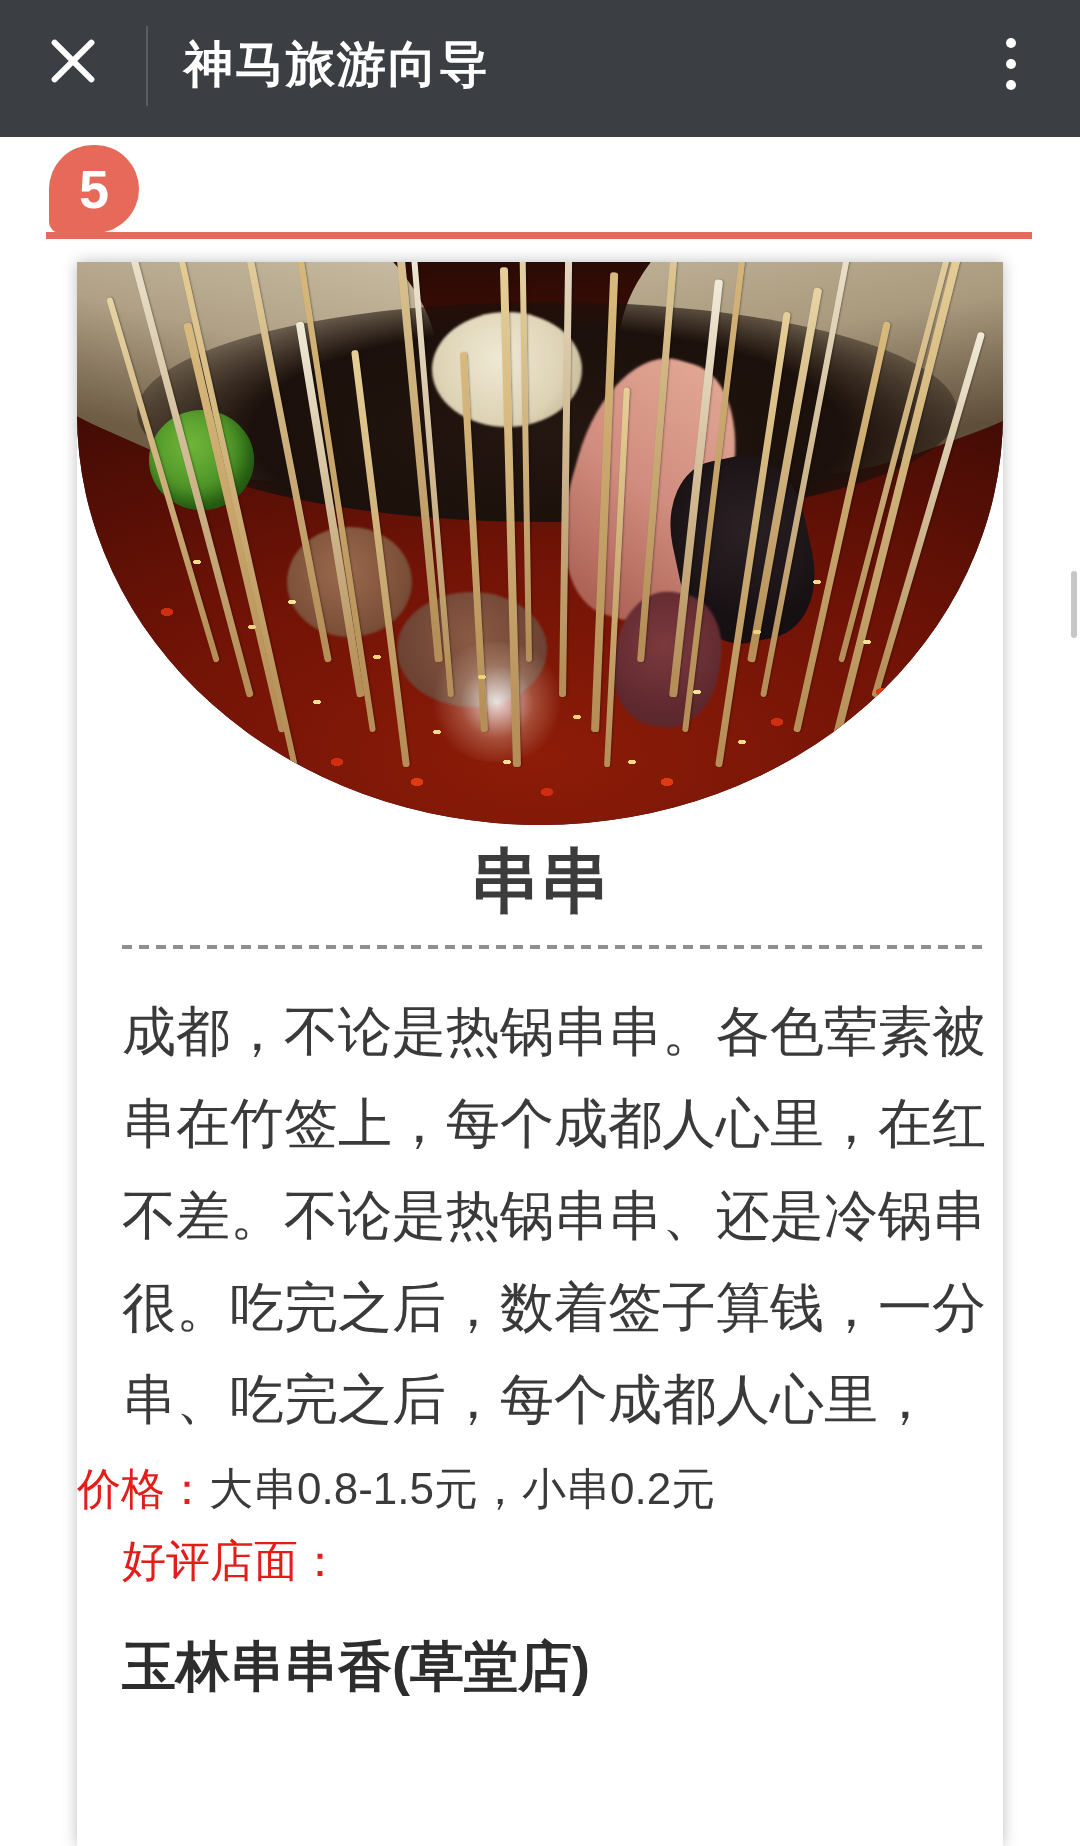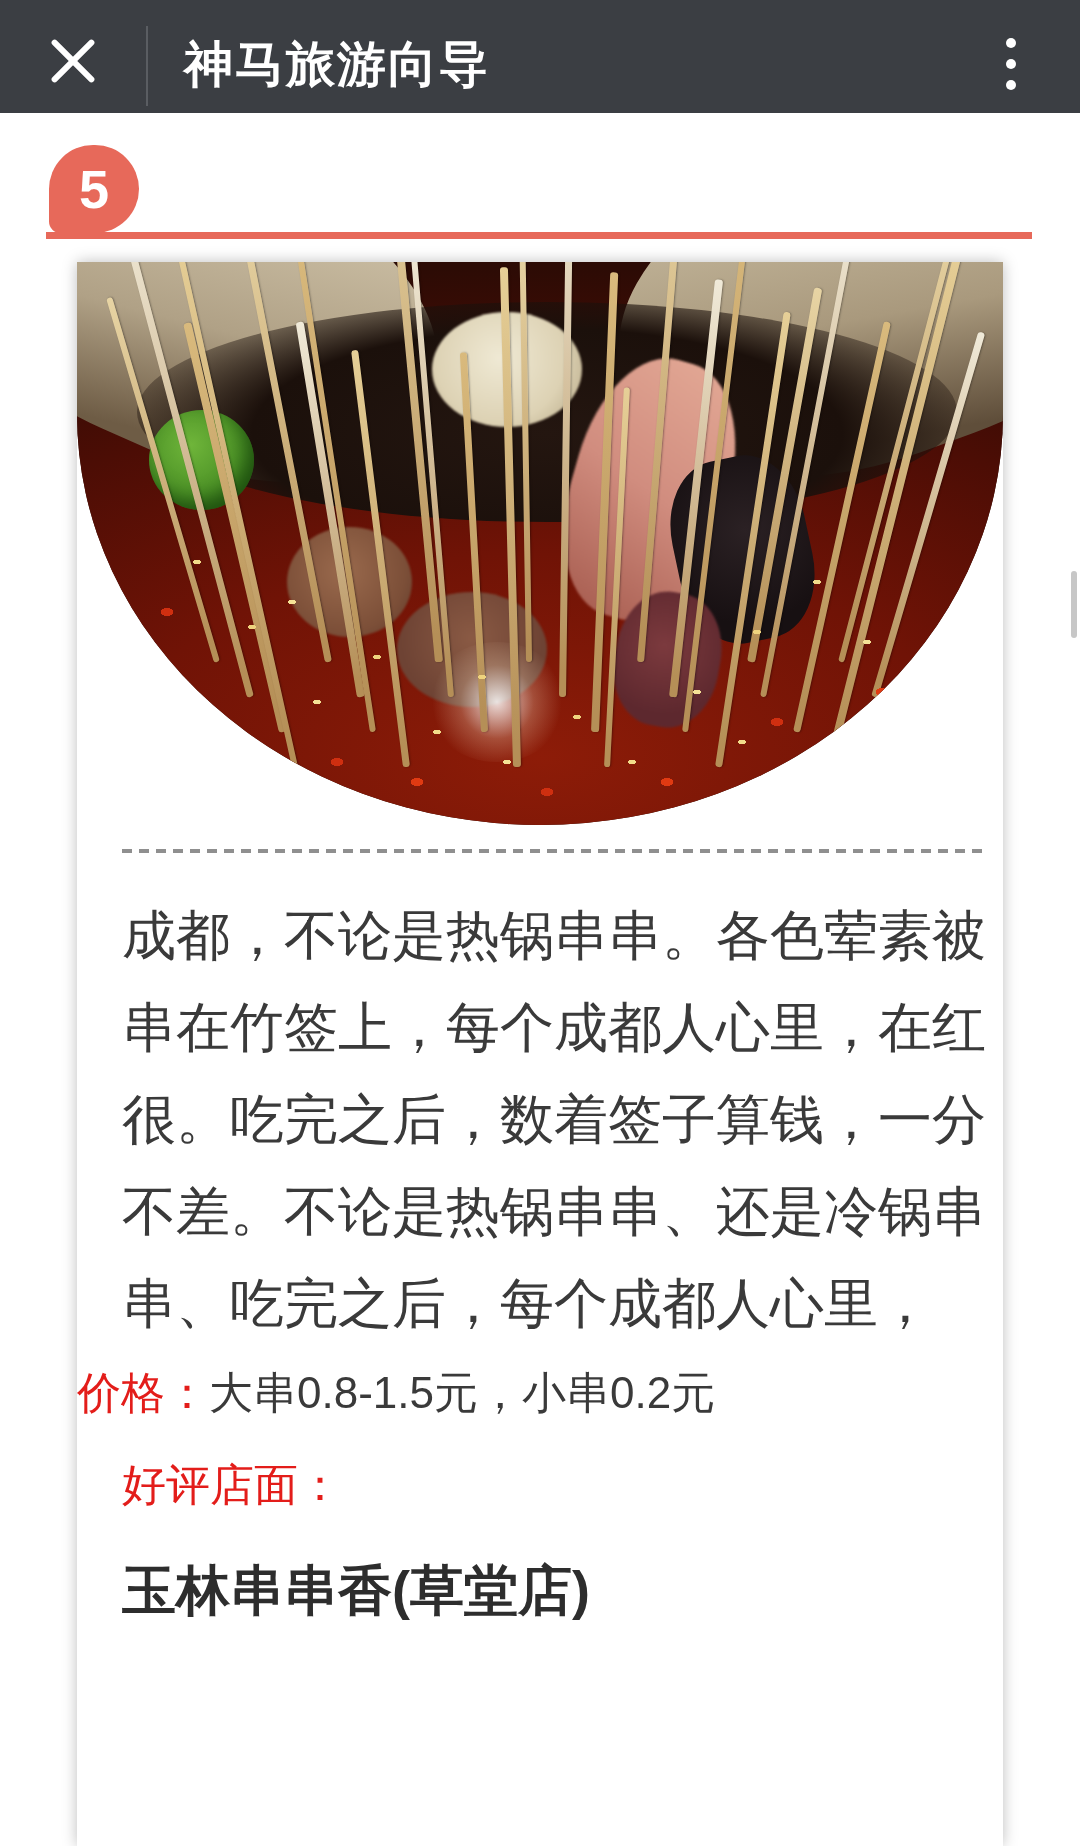--- a/index.html
+++ b/index.html
@@ -3,21 +3,21 @@
 <meta charset="utf-8">
 <style>
   html,body{margin:0;padding:0;}
   body{
     width:1080px;height:1846px;position:relative;overflow:hidden;
     background:#ffffff;
     font-family:"Liberation Sans","DejaVu Sans",sans-serif;
   }
   
   .topbar{
-    position:absolute;left:0;top:0;width:1080px;height:113px;
+    position:absolute;left:0;top:0;width:1080px;height:137px;
     background:#3b3e43;
   }
   .close-btn{
     position:absolute;left:46px;top:34px;width:52px;height:52px;cursor:pointer;
   }
   .close-btn .xl{
     position:absolute;left:24px;top:-2px;width:6px;height:58px;background:#ffffff;border-radius:3px;
   }
   .close-btn .xl.a{transform:rotate(45deg);}
   .close-btn .xl.b{transform:rotate(-45deg);}
@@ -165,21 +165,21 @@
     margin-top:36px;padding:0 17px 0 45px;
     font-size:54px;line-height:92px;color:#3a3a3a;
   }
   .para-line{white-space:nowrap;}
   .price-line{
     margin-top:16px;font-size:44px;line-height:56px;white-space:nowrap;
   }
   .red-label{color:#e31d1a;}
   .price-value{color:#3a3a3a;}
   .shops-line{
-    margin-top:36px;padding-left:45px;font-size:44px;line-height:56px;color:#e31d1a;white-space:nowrap;
+    margin-top:16px;padding-left:45px;font-size:44px;line-height:56px;color:#e31d1a;white-space:nowrap;
   }
   .shop-name{
     margin-top:44px;padding-left:45px;font-size:54px;line-height:66px;
     font-weight:bold;color:#2d2d2d;white-space:nowrap;
   }
 
   
   .scroll-thumb{
     position:absolute;right:3px;top:571px;width:6px;height:67px;
     background:#c7c7c7;border-radius:3px;
@@ -246,28 +246,29 @@
         <div class="skewer" style="left: 670px; top: 20px; width: 8px; height: 380px; transform: rotate(10.2deg); background: linear-gradient(rgb(231, 212, 164) 0%, rgb(181, 143, 87) 95%);"></div>
         <div class="skewer" style="left: 683px; top: -65px; width: 6px; height: 500px; transform: rotate(10.8deg); background: linear-gradient(rgb(240, 234, 217) 0%, rgb(181, 143, 87) 95%);"></div>
         <div class="skewer" style="left: 715.5px; top: 50px; width: 7px; height: 420px; transform: rotate(12.5deg); background: linear-gradient(rgb(217, 186, 125) 0%, rgb(181, 143, 87) 95%);"></div>
         <div class="skewer" style="left: 748px; top: -35px; width: 8px; height: 540px; transform: rotate(14.1deg); background: linear-gradient(rgb(230, 207, 151) 0%, rgb(181, 143, 87) 95%);"></div>
         <div class="skewer" style="left: 761px; top: -60px; width: 6px; height: 460px; transform: rotate(14.7deg); background: linear-gradient(rgb(231, 212, 164) 0%, rgb(181, 143, 87) 95%);"></div>
         <div class="skewer" style="left: 793.5px; top: 55px; width: 7px; height: 380px; transform: rotate(16.4deg); background: linear-gradient(rgb(240, 234, 217) 0%, rgb(181, 143, 87) 95%);"></div>
       </div>
     <div class="sesame"></div>
   </div>
 
+  <div class="article-title">串串</div>
 
   <div class="dashed-divider"></div>
 
   <div class="paragraph">
     <div class="para-line">成都，不论是热锅串串。各色荤素被</div>
     <div class="para-line">串在竹签上，每个成都人心里，在红</div>
+    <div class="para-line">不差。不论是热锅串串、还是冷锅串</div>
     <div class="para-line">很。吃完之后，数着签子算钱，一分</div>
-    <div class="para-line">不差。不论是热锅串串、还是冷锅串</div>
     <div class="para-line">串、吃完之后，每个成都人心里，</div>
   </div>
 
   <div class="price-line">
     <span class="red-label">价格：</span><span class="price-value">大串0.8-1.5元，小串0.2元</span>
   </div>
 
   <div class="shops-line">好评店面：</div>
 
   <div class="shop-name">玉林串串香(草堂店)</div>

